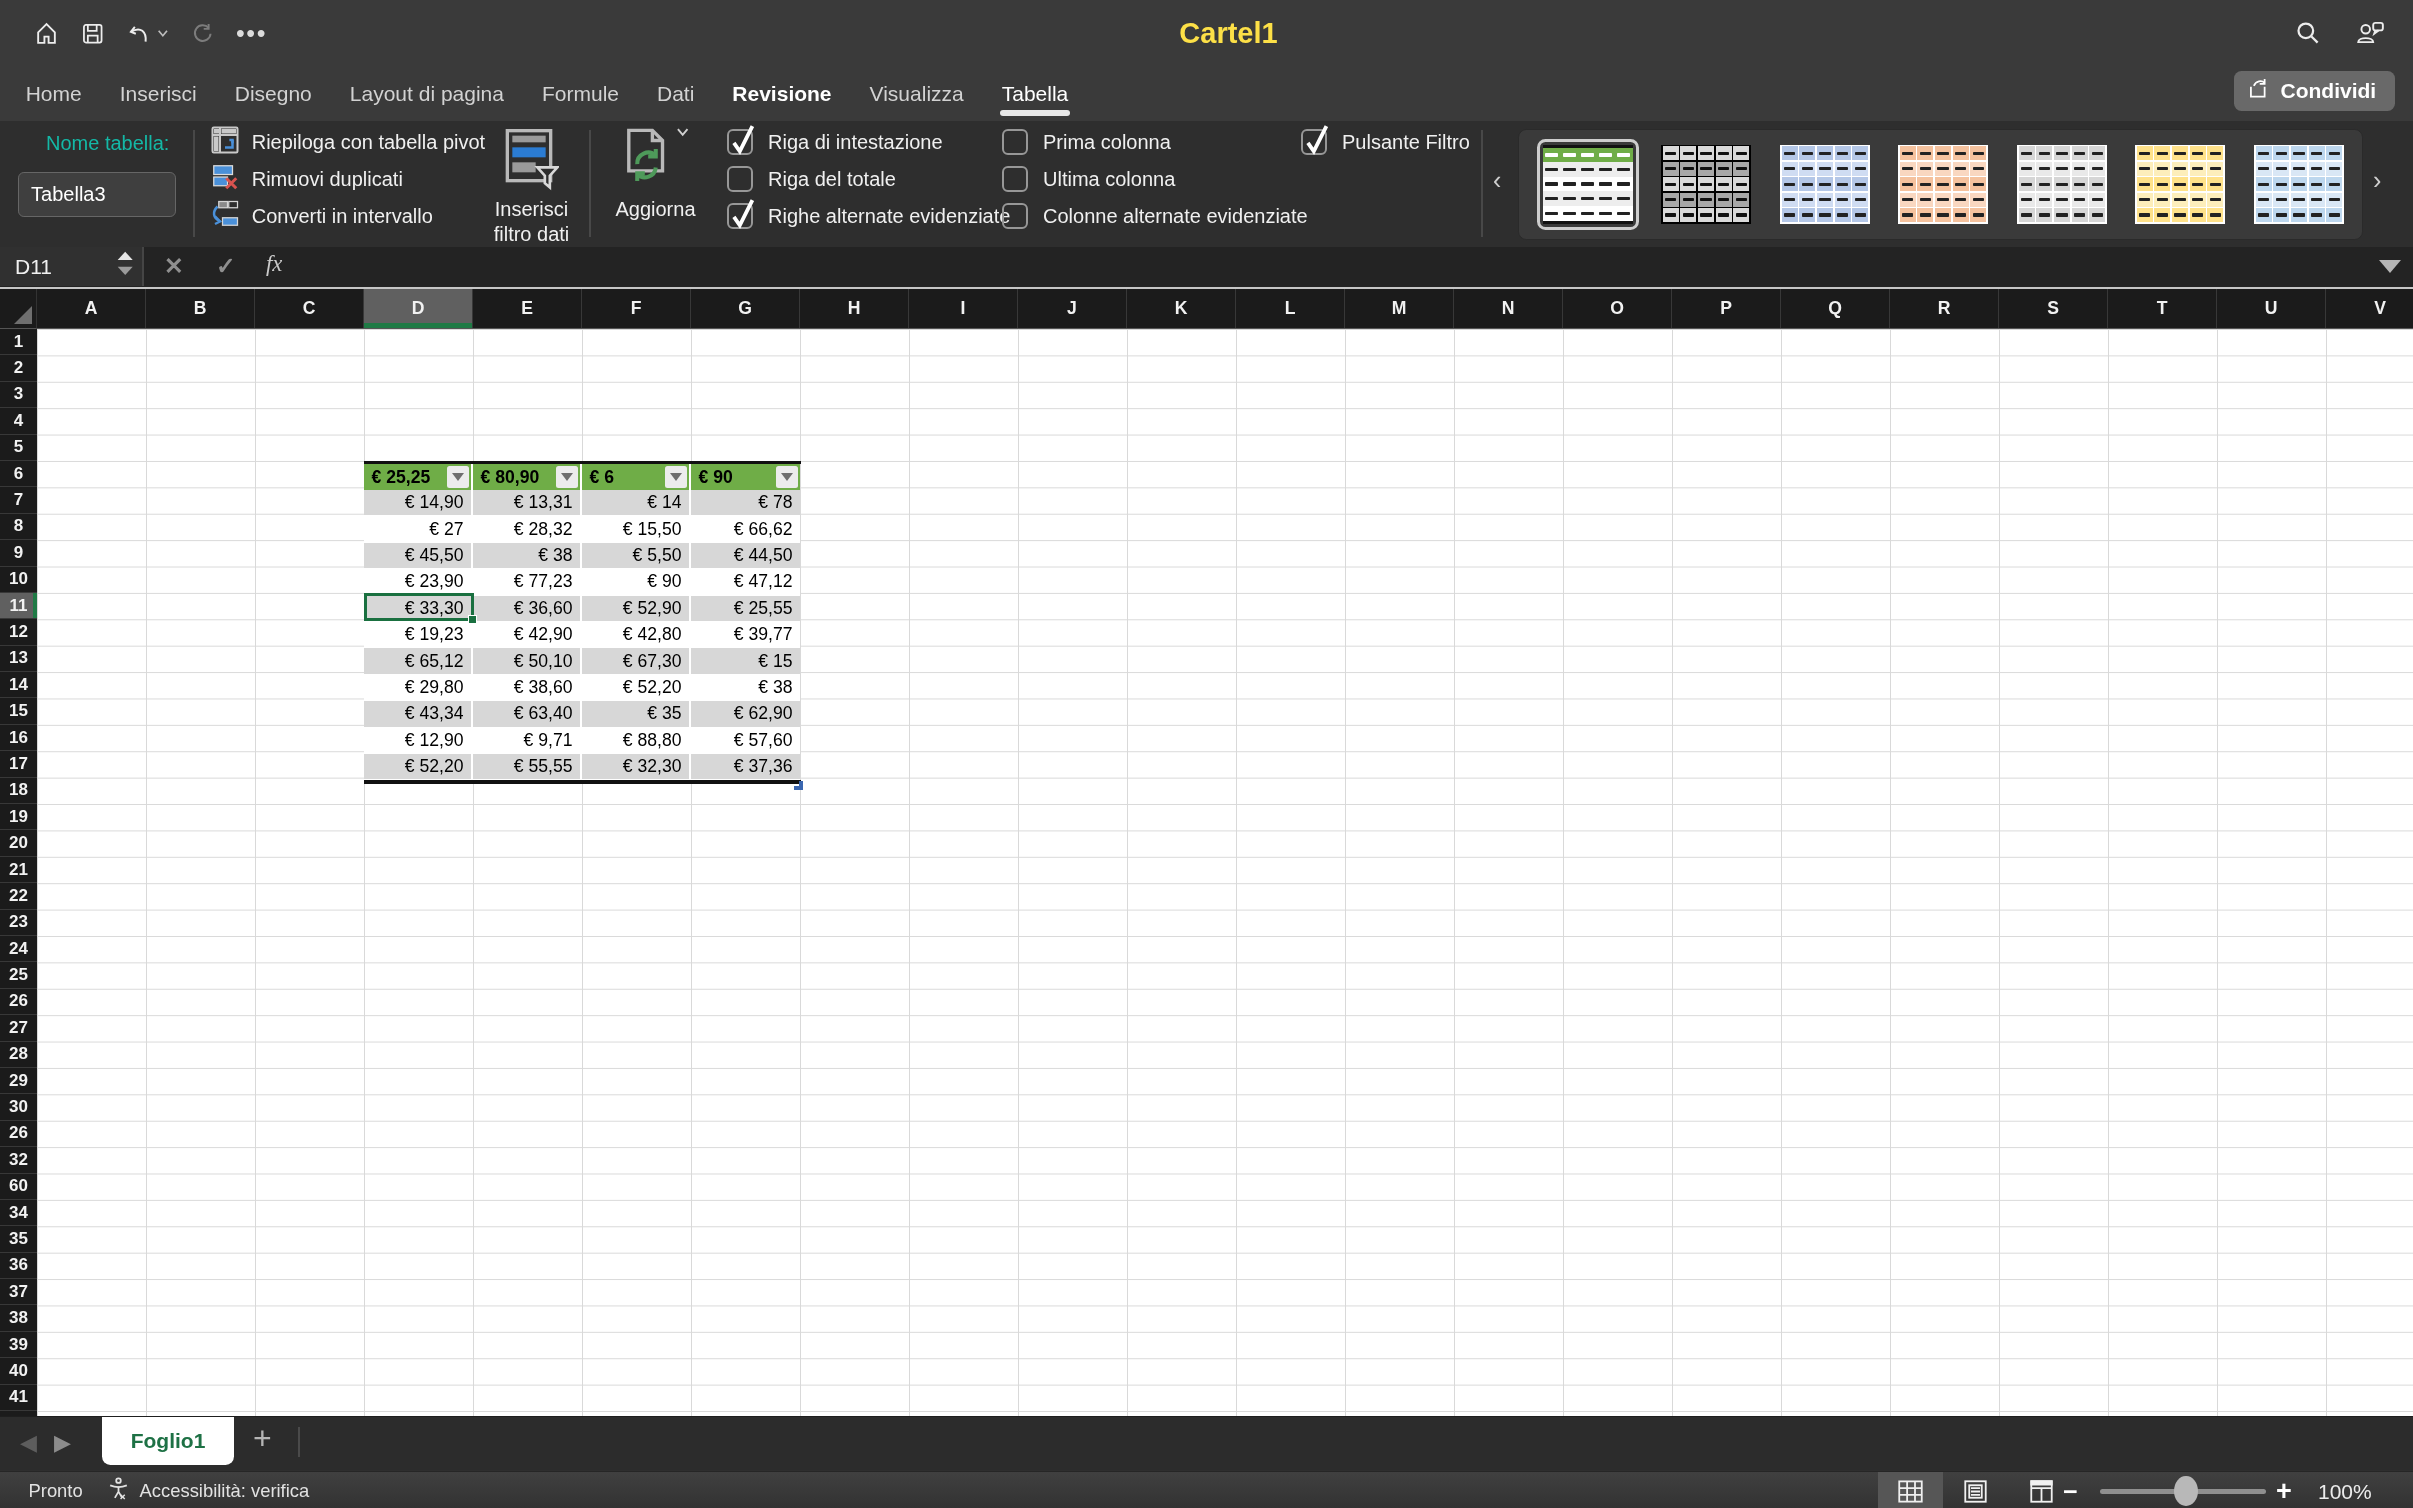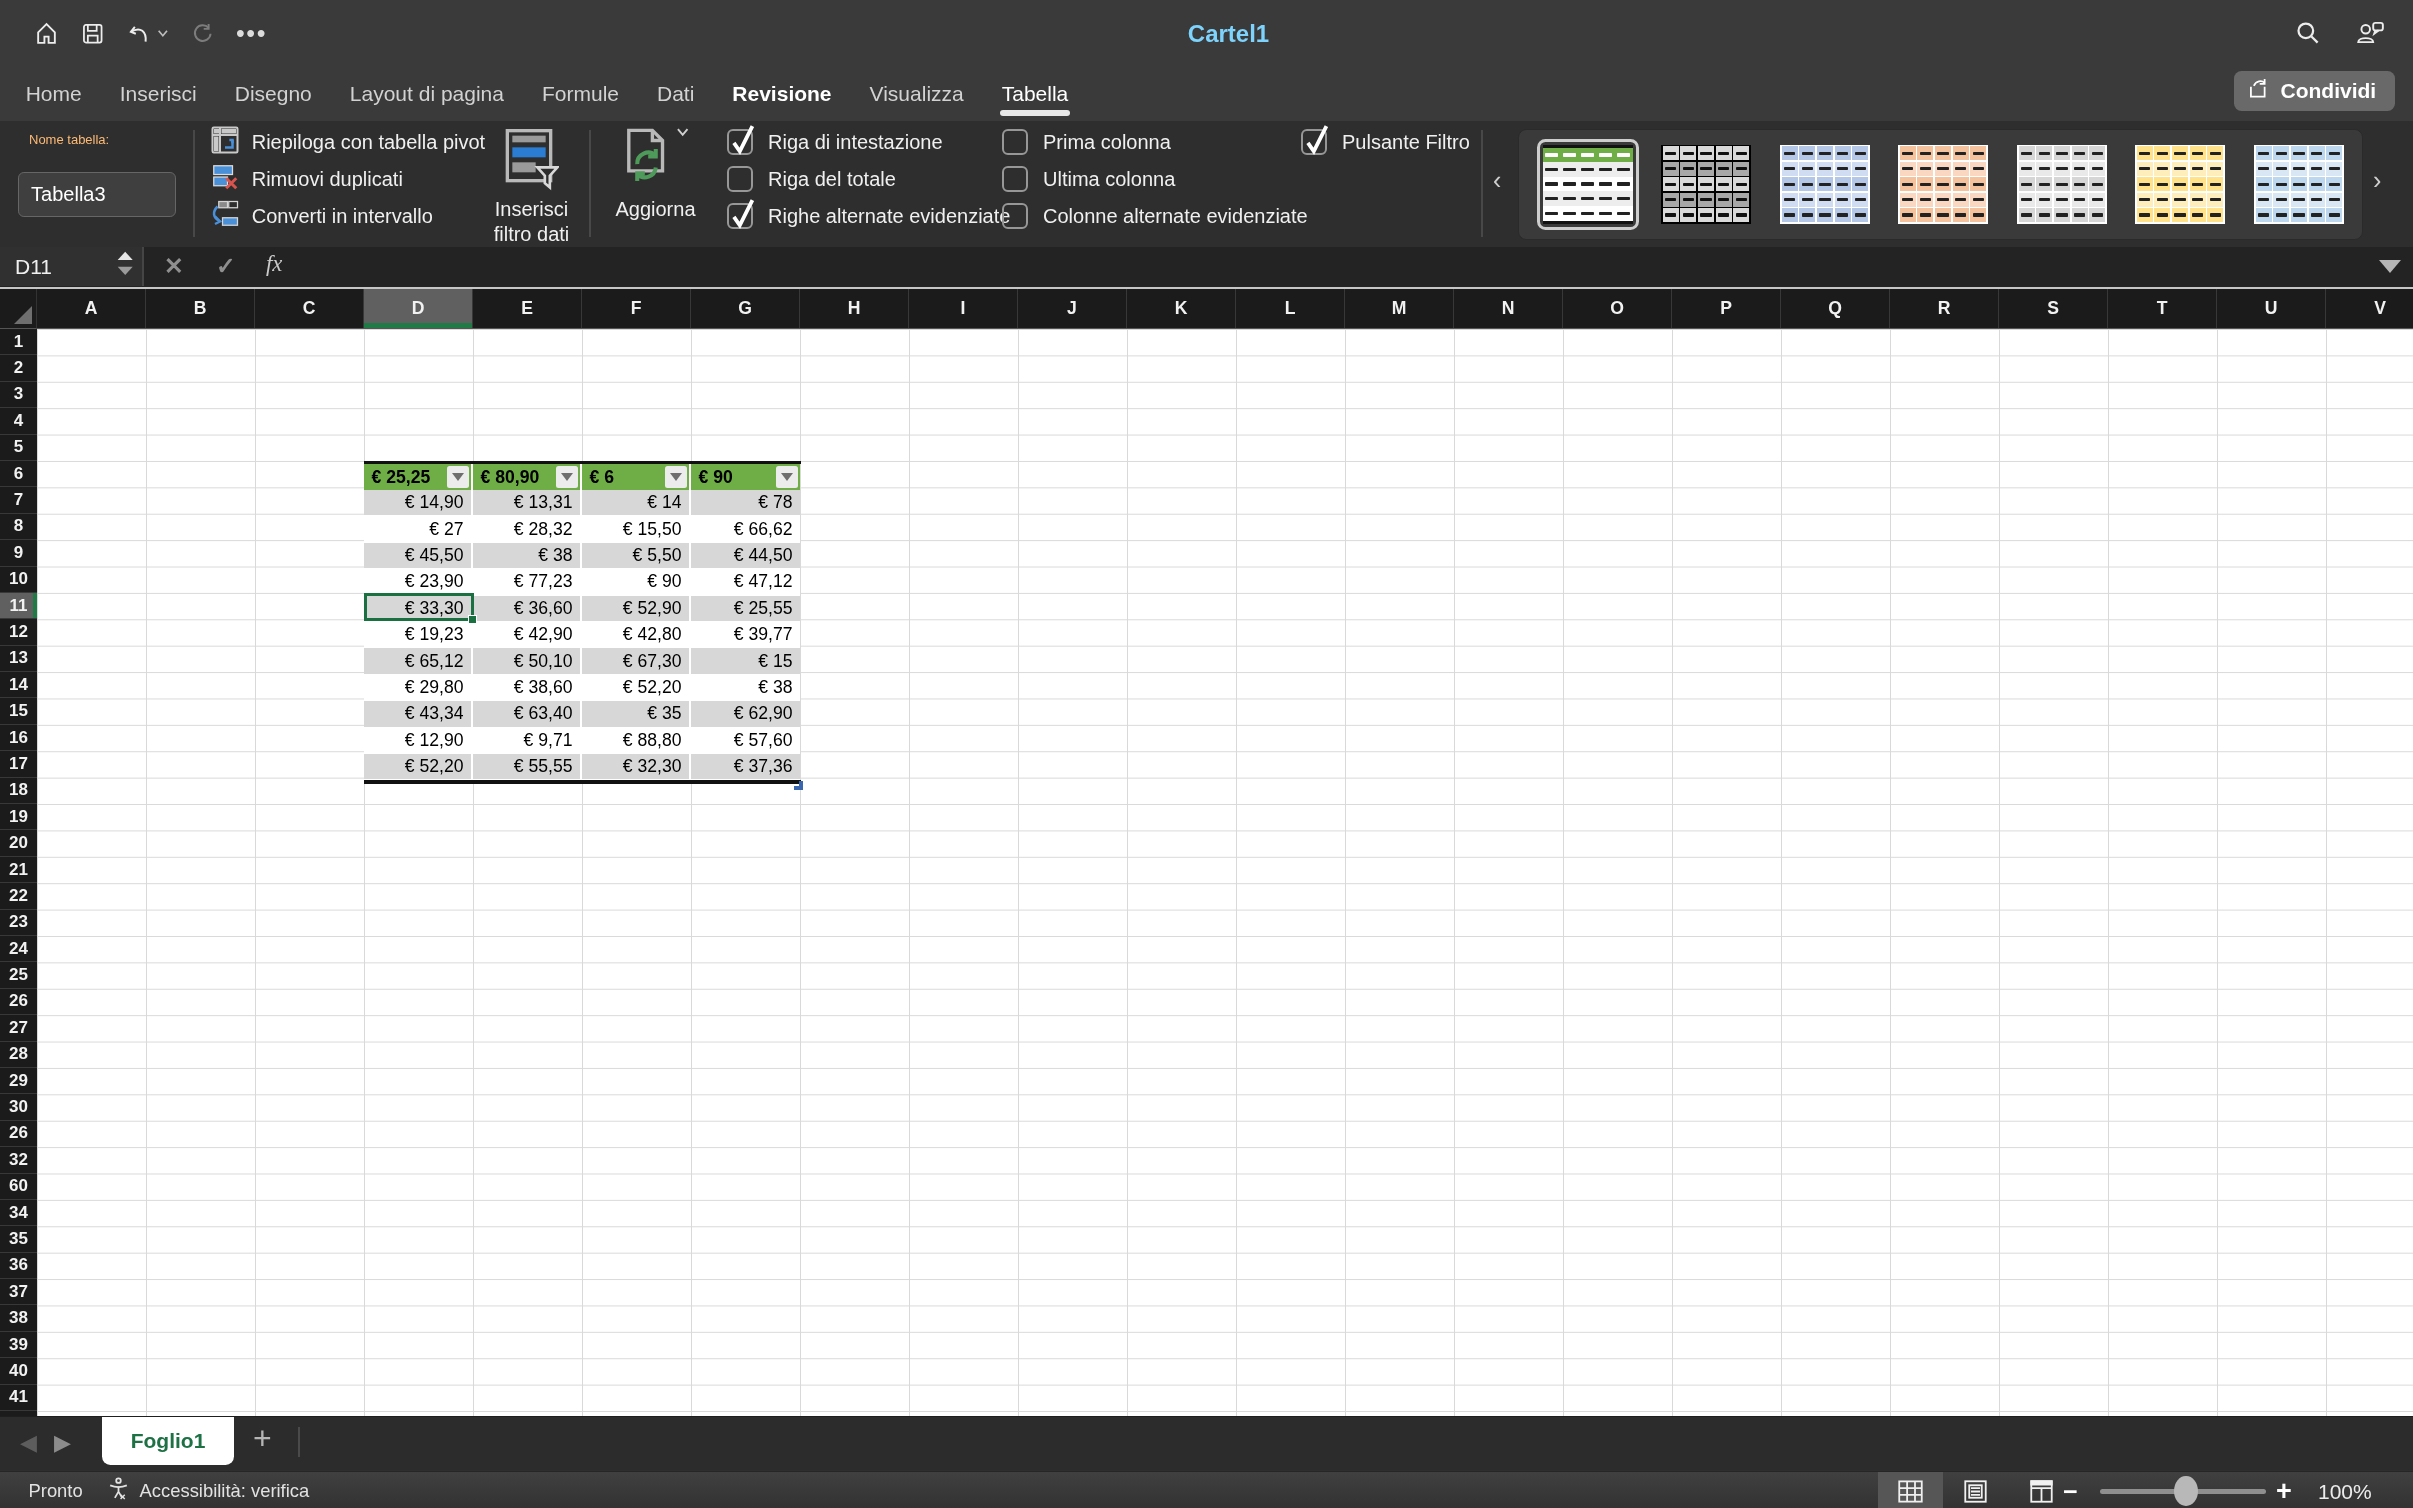--- a/index.html
+++ b/index.html
@@ -4,35 +4,35 @@
 <style>
   * { margin:0; padding:0; box-sizing:border-box; }
   html,body { width:2413px; height:1508px; overflow:hidden; }
   body { font-family:"Liberation Sans",sans-serif; background:#2e2e2e; position:relative; color:#eee; }
 
   
   .titlebar { position:absolute; left:0; top:0; width:2413px; height:67px; background:#3a3a3a; }
   .tb-icons { position:absolute; left:34px; top:0; height:67px; display:flex; align-items:center; gap:22px; }
   .tb-icons svg { display:block; }
   .win-title { position:absolute; left:0; right:0; top:0; height:67px; display:flex; align-items:center; justify-content:center;
-               font-size:24px; font-weight:bold; color:#7dd3fc;padding-left:44px; }
+               font-size:29px; font-weight:bold; color:#fde047;padding-left:44px; }
   .tb-right { position:absolute; right:28.5px; top:0; height:67px; display:flex; align-items:center; gap:34px; }
 
   
   .tabrow { position:absolute; left:0; top:67px; width:2413px; height:54px; background:#3a3a3a; display:flex; align-items:center; padding-left:6.7px; }
   .rtab { position:relative; font-size:21px; color:#d2d2d2; padding:0 19px; height:54px; display:flex; align-items:center; cursor:default; }
   .rtab.bold { color:#fff; font-weight:bold; }
   .rtab.active { color:#fff; font-weight:normal; }
   .rtab.active::after { content:""; position:absolute; left:17px; right:17px; bottom:5px; height:5.9px; border-radius:3.4px; background:#e8e8e8; }
   .share-btn { position:absolute; right:18.4px; top:71px; height:40px; padding:0 18.4px 0 13.4px; background:#696969; border:none; border-radius:7.5px;
                color:#fff; font-size:21px; font-weight:bold; display:flex; align-items:center; gap:10px; font-family:inherit; }
 
   
   .ribbon { position:absolute; left:0; top:122px; width:2413px; height:126px; background:#2e2e2e; }
-  .rb-label { position:absolute; left:29px; top:10px; font-size:13px; color:#fdba74; }
+  .rb-label { position:absolute; left:46px; top:10px; font-size:20px; color:#14b8a6; }
   .rb-input { position:absolute; left:18.4px; top:50px; width:158px; height:45px; background:#3f3f3f; border:1.7px solid #666;
               border-radius:5.9px; color:#fff; font-size:20px; padding-left:11.7px; font-family:inherit; }
   .vdiv { position:absolute; top:8.4px; height:107px; width:1.7px; background:#484848; }
   .rb-btnrow { position:absolute; left:210px; height:35px; display:flex; align-items:center; gap:11.7px; font-size:20px; color:#f0f0f0; white-space:nowrap; }
   .bigbtn { position:absolute; display:flex; flex-direction:column; align-items:center; color:#f0f0f0; font-size:20px; line-height:25px; text-align:center; }
   .chk { position:absolute; display:flex; align-items:center; gap:15px; font-size:20px; color:#f0f0f0; white-space:nowrap; height:34px; }
   .chk .box { position:relative; width:26px; height:26px; border:2.5px solid #979797; border-radius:5.9px; background:transparent; flex:0 0 auto; }
   .chk .box svg { position:absolute; left:-1.7px; top:-10px; overflow:visible; }
   .gal { position:absolute; left:1518px; top:6.7px; width:845px; height:111px; background:#3a3a3a; border:0.8px solid #2a2a2a; border-radius:8.4px; }
   .gal-arrow { position:absolute; top:44px; font-size:25px; color:#cfcfcf; }

